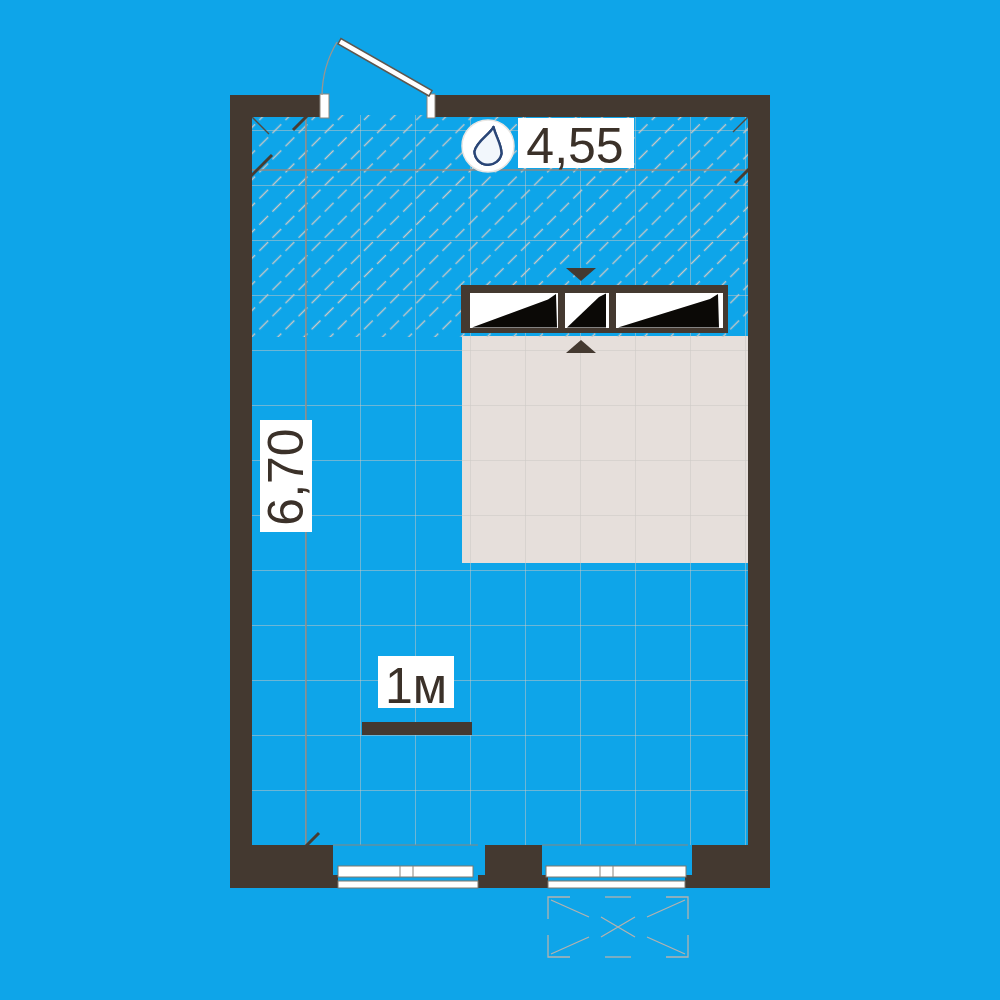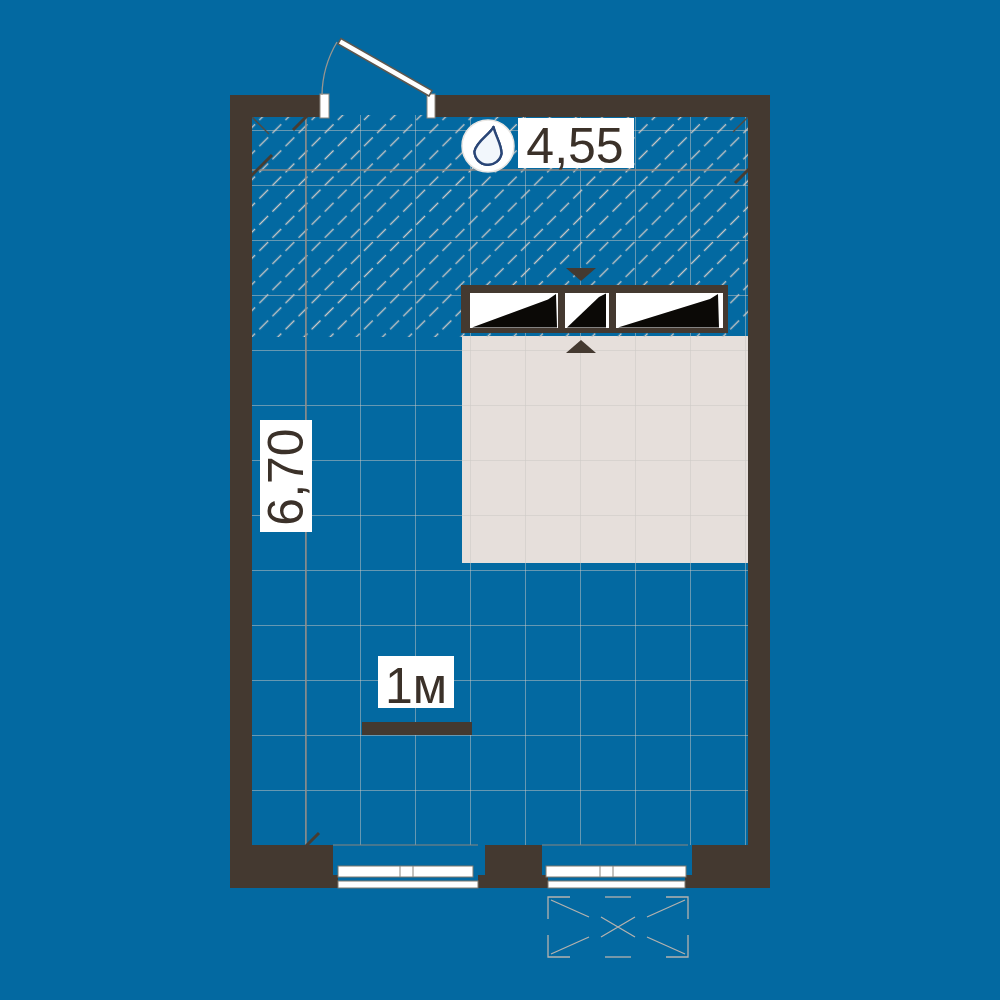--- a/index.html
+++ b/index.html
@@ -1,16 +1,16 @@
 <!DOCTYPE html>
 <html><head>
 <meta charset="utf-8">
 <style>
   html,body{margin:0;padding:0;background:#ffffff;}
-  .page{position:relative;width:1000px;height:1000px;background:#0369a1;overflow:hidden;}
+  .page{position:relative;width:1000px;height:1000px;background:#0ea5e9;overflow:hidden;}
   svg{display:block;}
   .wall{fill:#443930;}
   .zone{fill:#e6dfdb;}
   .dimline{stroke:#8c8884;stroke-width:1.5;fill:none;}
   .tick{stroke:#473c31;stroke-width:3;fill:none;}
   .miter{stroke:#55493e;stroke-width:1.3;fill:none;}
   .halo{fill:#ffffff;}
   .dimtext{font-family:"Liberation Sans",sans-serif;font-size:50px;fill:#3b3129;}
   .scaletext{font-family:"Liberation Sans",sans-serif;font-size:50px;fill:#3b3129;}
   .comp{fill:#ffffff;}

